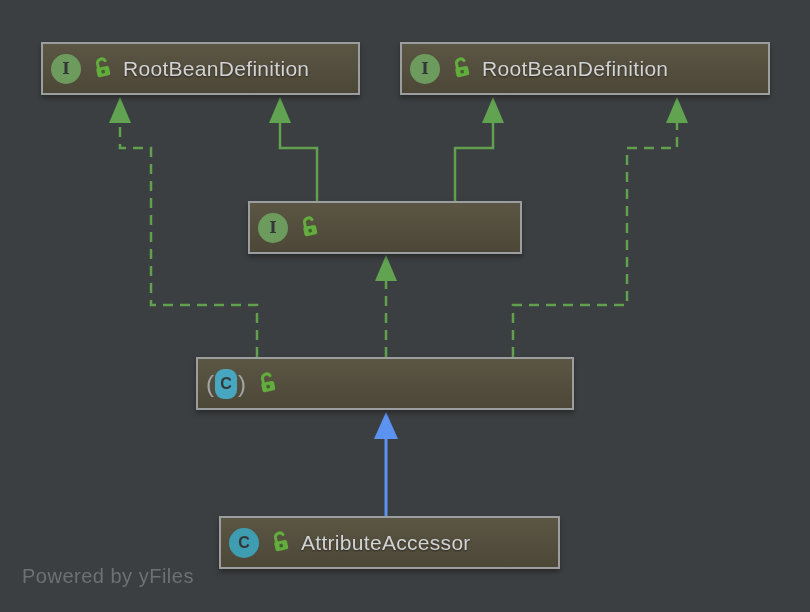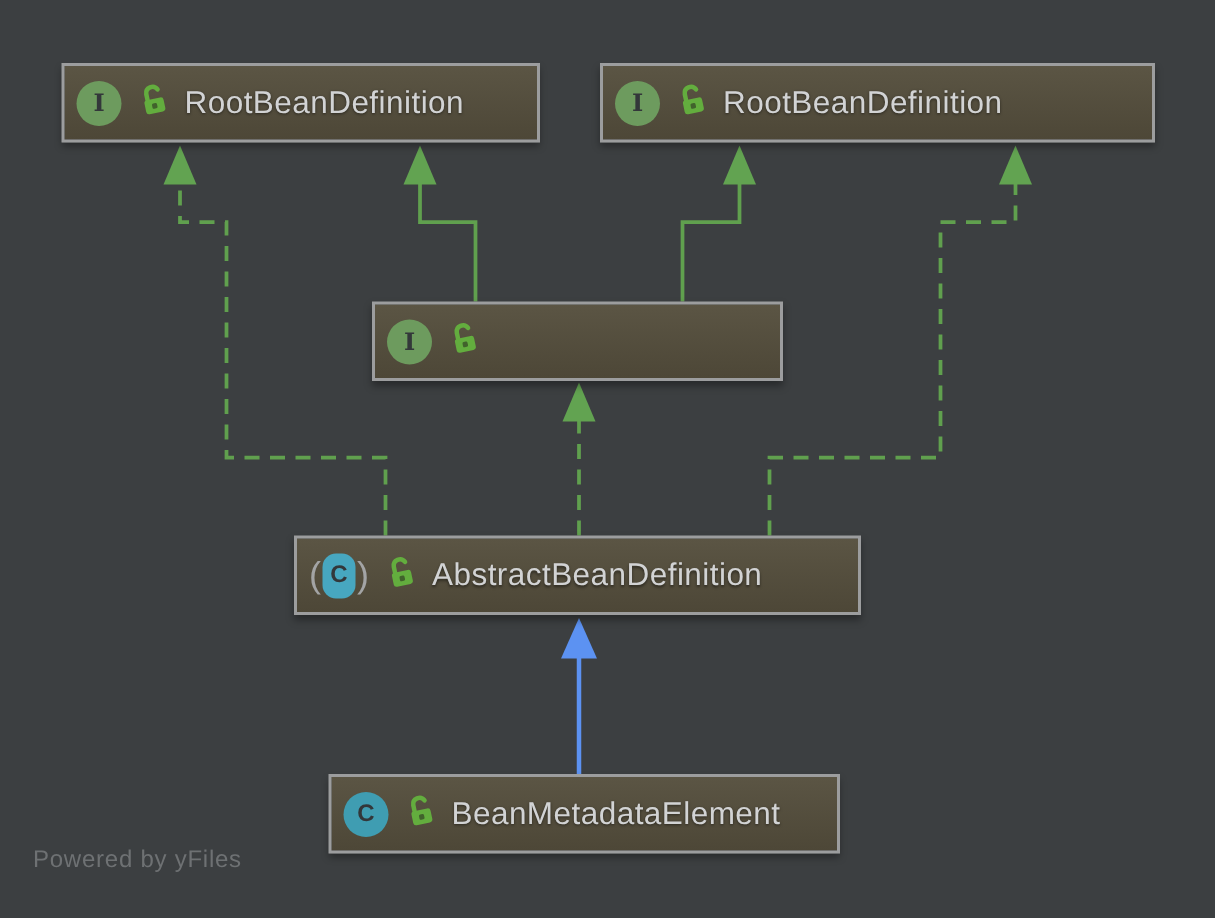--- a/index.html
+++ b/index.html
@@ -38,21 +38,21 @@
   .icon-letter.serif{font-family:"DejaVu Serif", serif;}
   .abstract-wrap{display:flex;align-items:center;}
   .paren{font-size:24px;color:#a3a4a5;line-height:1;font-weight:400;}
   .pill{
     width:22px;height:30px;border-radius:9px;background:#47a7c0;
     display:flex;align-items:center;justify-content:center;margin:0 1px;
   }
   .lock-icon{flex:0 0 auto;margin-left:1px;}
   .watermark{
     position:absolute;left:22px;top:565px;
-    font-size:16px;color:#6e7173;letter-spacing:.5px;text-align:right;
+    font-size:20px;color:#6e7173;letter-spacing:.5px;text-align:right;
   }
   
   #node-attribute-accessor{left:41px;top:42px;width:319px;}
   #node-bean-metadata-element{left:400px;top:42px;width:370px;}
   #node-bean-definition{left:248px;top:201px;width:274px;}
   #node-abstract-bean-definition{left:196px;top:357px;width:378px;}
   #node-root-bean-definition{left:219px;top:516px;width:341px;}
 </style>
 </head>
 <body>
@@ -155,36 +155,35 @@
     </span>
     <span class="lock-icon">
       <svg width="21" height="24" viewBox="0 0 21 24">
         <g transform="rotate(-12 10 13)">
           <path d="M6.5,12 V8 a4.2,4.2 0 0 1 8,-1.6" fill="none" stroke="#63ad3e" stroke-width="3" stroke-linecap="round"></path>
           <rect x="4" y="12" width="13" height="9.5" rx="2" fill="#63ad3e"></rect>
           <rect x="8.7" y="15" width="3.4" height="3.6" rx="1" fill="#41622c"></rect>
         </g>
       </svg>
     </span>
-    <span class="node-label">AbstractBeanDefinition</span>
   </div>
 
   <div class="node" id="node-root-bean-definition">
     <span class="type-icon">
       <span class="circle-icon class">
           <span class="icon-letter">C</span>
         </span>
     </span>
     <span class="lock-icon">
       <svg width="21" height="24" viewBox="0 0 21 24">
         <g transform="rotate(-12 10 13)">
           <path d="M6.5,12 V8 a4.2,4.2 0 0 1 8,-1.6" fill="none" stroke="#63ad3e" stroke-width="3" stroke-linecap="round"></path>
           <rect x="4" y="12" width="13" height="9.5" rx="2" fill="#63ad3e"></rect>
           <rect x="8.7" y="15" width="3.4" height="3.6" rx="1" fill="#41622c"></rect>
         </g>
       </svg>
     </span>
-    <span class="node-label">BeanMetadataElement</span>
+    <span class="node-label">AttributeAccessor</span>
   </div>
 
   <div class="watermark">Powered by yFiles</div>
 
 </div>
 
 </body></html>

